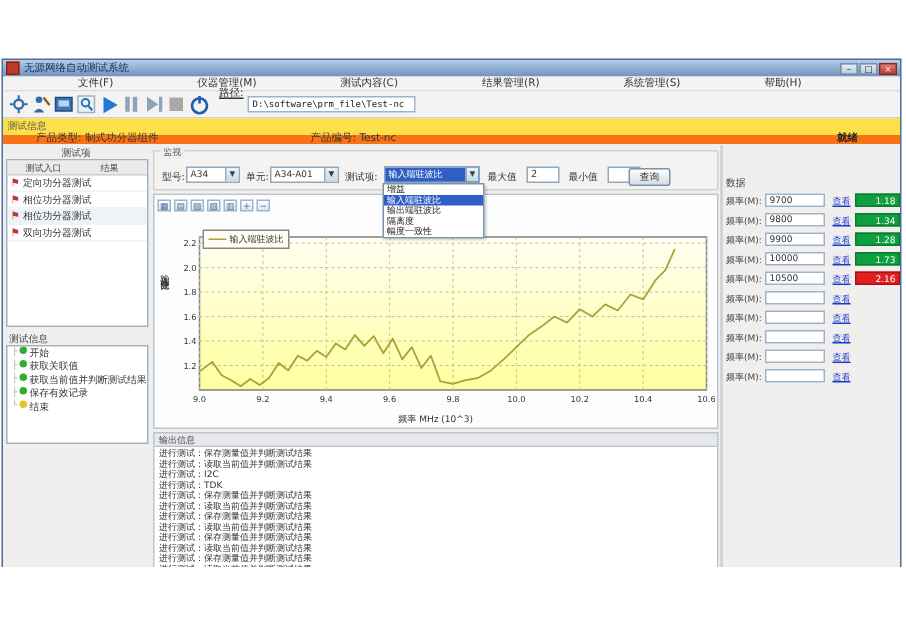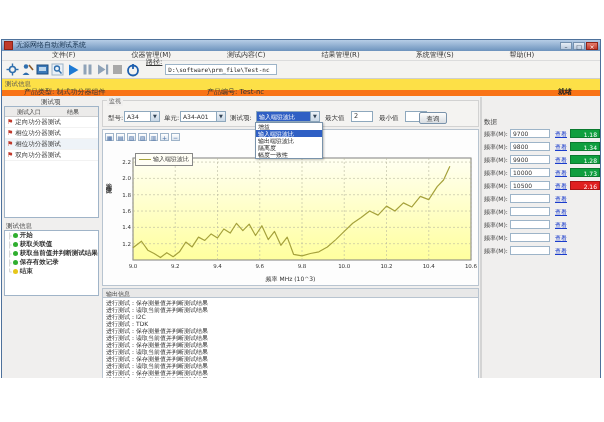--- a/index.html
+++ b/index.html
@@ -28,21 +28,21 @@
   .brand .tick{position:absolute;left:29px;top:2px;width:2px;height:6px;background:#d42b1e;transform:skewX(-25deg);}
   .infobar{position:absolute;left:0;top:39px;width:100%;height:17px;background:#fde047;border-bottom:6px solid #f97316;box-sizing:border-box;}
   .info-sec{position:absolute;left:3px;top:1px;font-size:6.5px;color:#555;}
   .info-field{position:absolute;top:8px;font-size:7px;color:#333;}
   .status-ready{position:absolute;top:8px;left:556px;font-size:7px;font-weight:bold;color:#222;}
   .panel-title{font-size:6.5px;color:#444;}
   .listbox{position:absolute;background:#fff;border:1px solid #a0b4c8;box-sizing:border-box;overflow:hidden;}
   .colhead{height:9px;background:#ecebea;border-bottom:1px solid #d0d0d0;font-size:6px;color:#444;position:relative;}
   .test-row{height:10px;display:flex;align-items:center;font-size:6.5px;padding-left:2px;border-bottom:1px solid #f2f2f2;}
   .flag{color:#c0392b;font-size:7px;margin-right:2px;line-height:8px;}
-  .step-row{height:9px;display:flex;align-items:center;font-size:6.5px;padding-left:3px;color:#333;font-weight:bold;}
+  .step-row{height:9px;display:flex;font-size:6.5px;padding-left:3px;color:#333;}
   .tree{color:#aaa;font-size:6px;margin-right:1px;}
   .step-dot{width:5px;height:5px;border-radius:50%;margin-right:2px;display:inline-block;}
   .groupbox{position:absolute;border:1px solid #d2d2d2;background:#f4f3f1;box-sizing:border-box;}
   .group-label{position:absolute;left:4px;top:-4px;background:#f0efee;padding:0 2px;font-size:6px;color:#666;}
   .ctl-label{position:absolute;top:14px;font-size:6.5px;color:#333;}
   .combo{position:absolute;top:12px;height:11px;border:1px solid #8ea8bd;background:#fff;font-size:6px;
          line-height:9px;padding:0 9px 0 2px;box-sizing:border-box;overflow:hidden;white-space:nowrap;}
   .combo .arrow{position:absolute;right:0;top:0;width:8px;height:100%;background:linear-gradient(#eef3f8,#c9d8e6);
                 border-left:1px solid #8ea8bd;font-size:5px;text-align:center;line-height:9px;color:#345;}
   .combo.open{color:#fff;background:#2f5fc4;}

